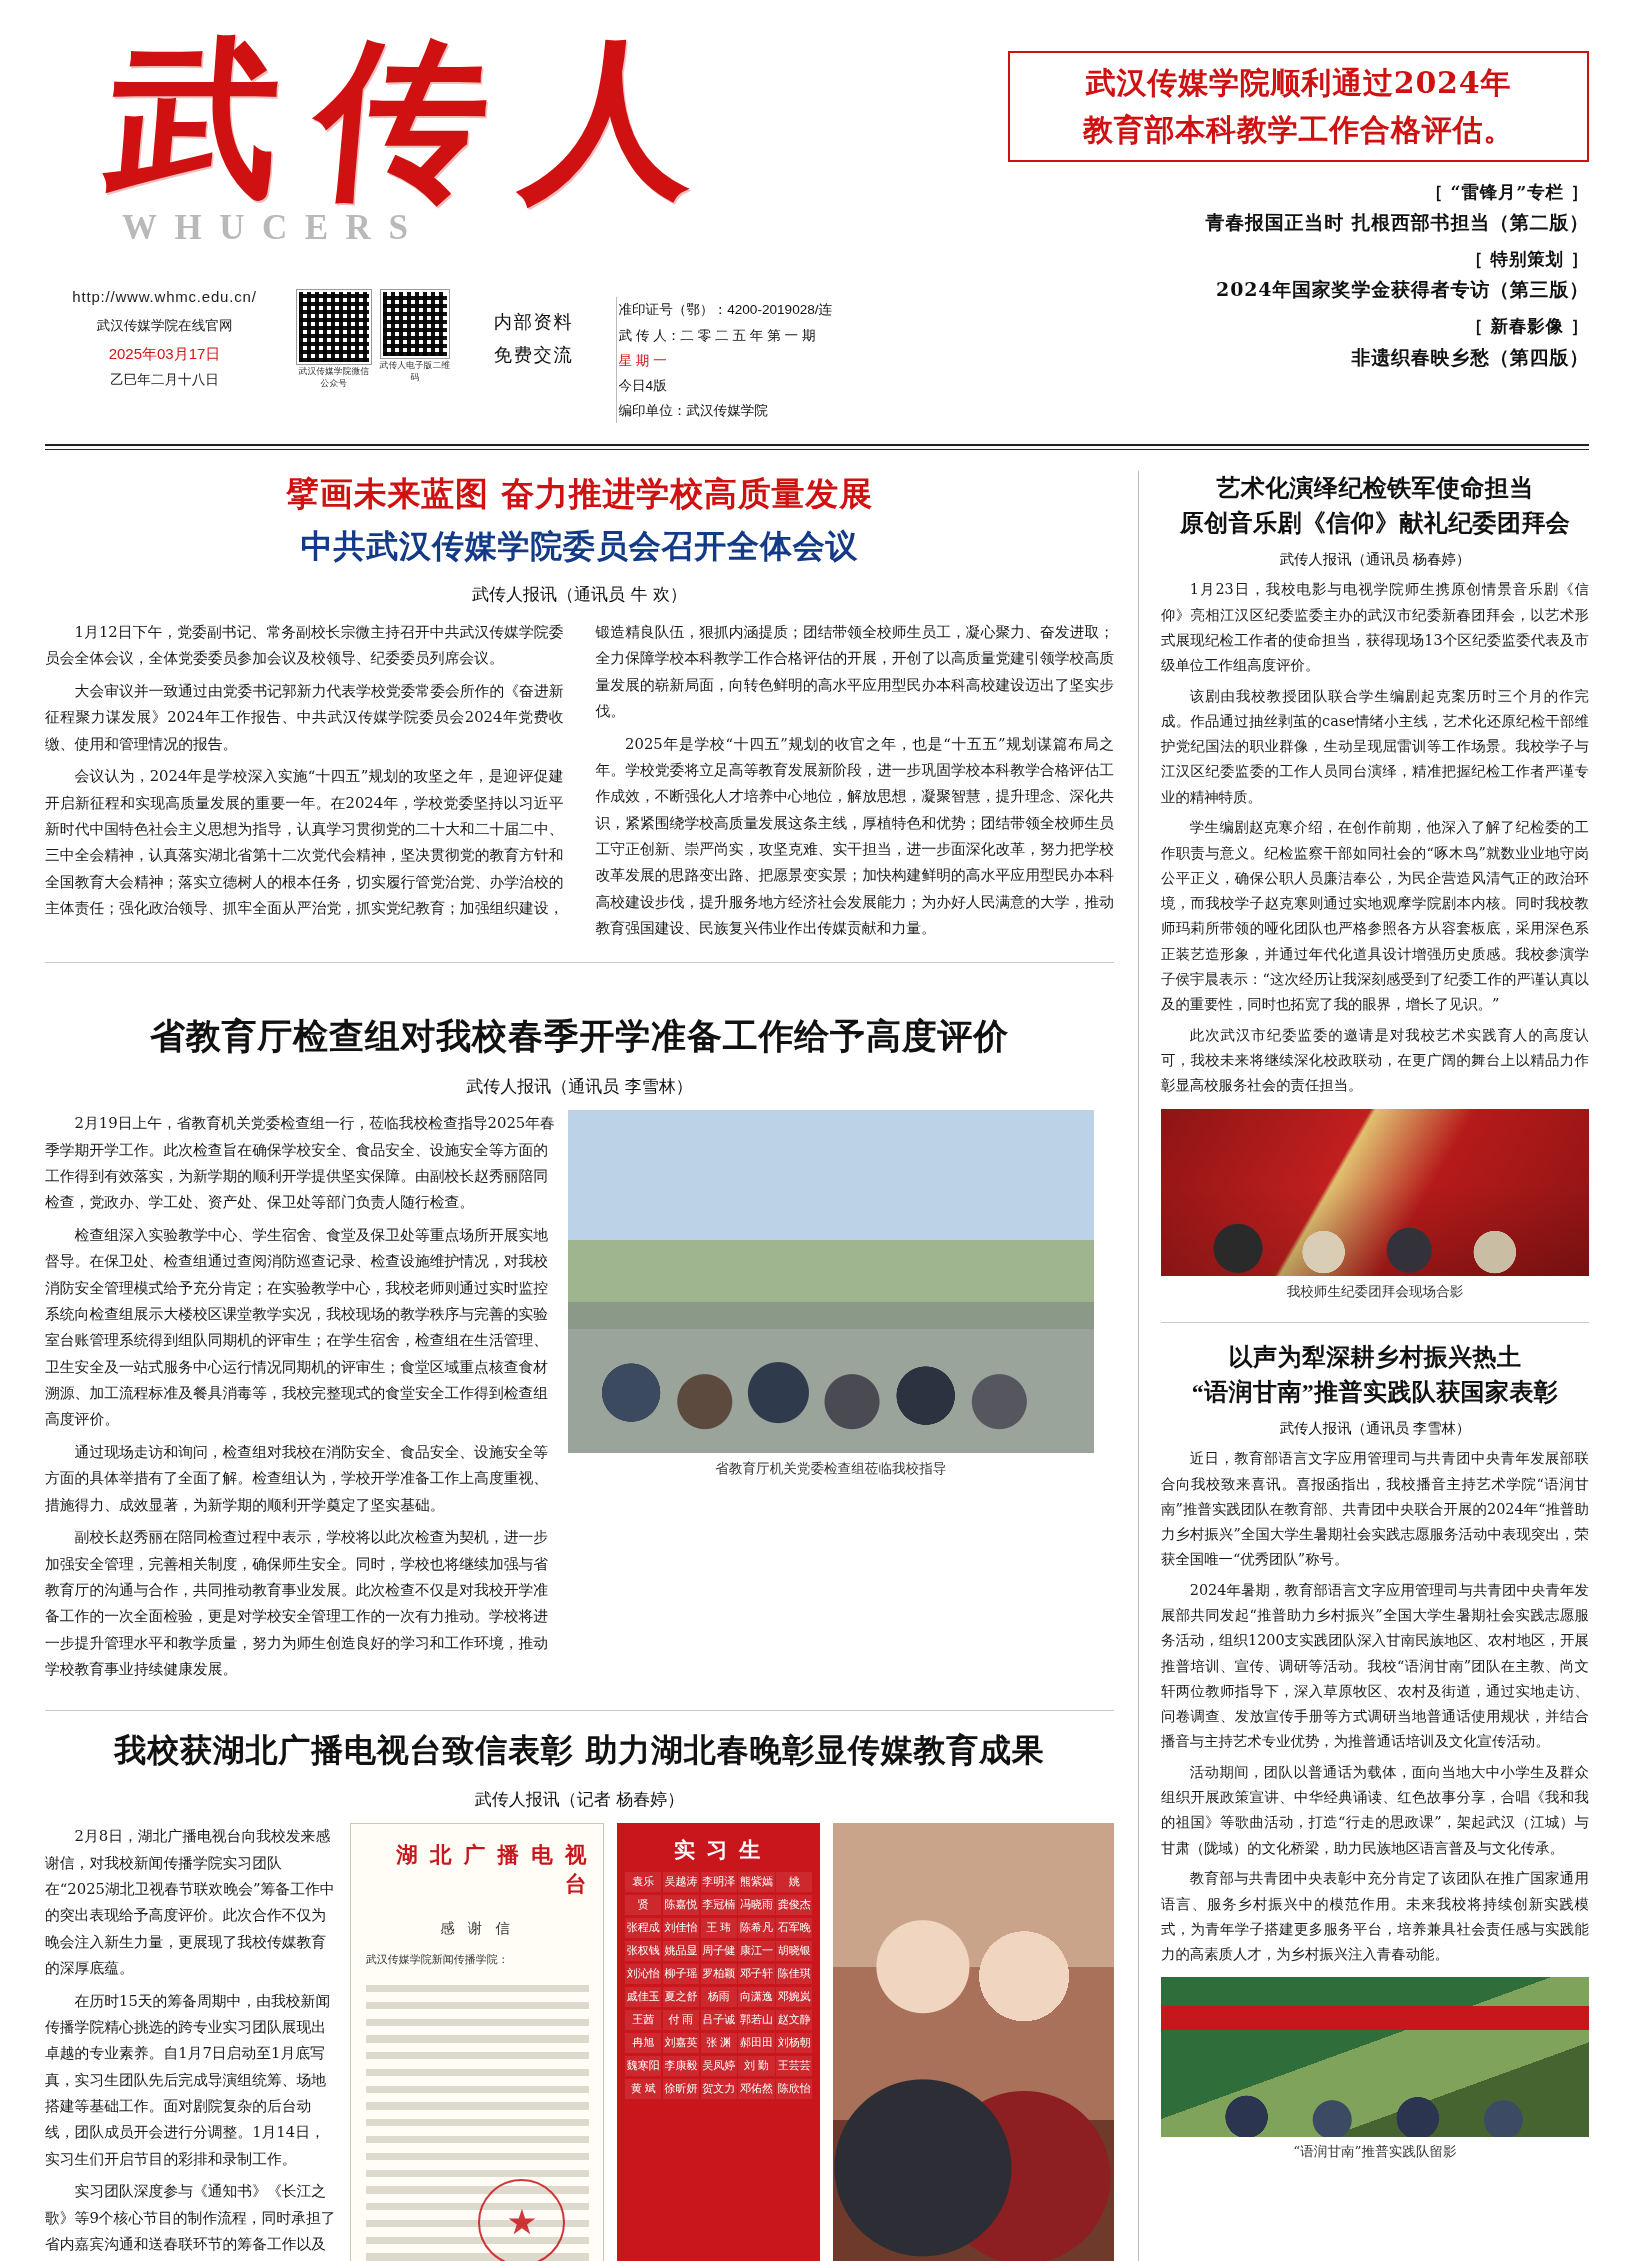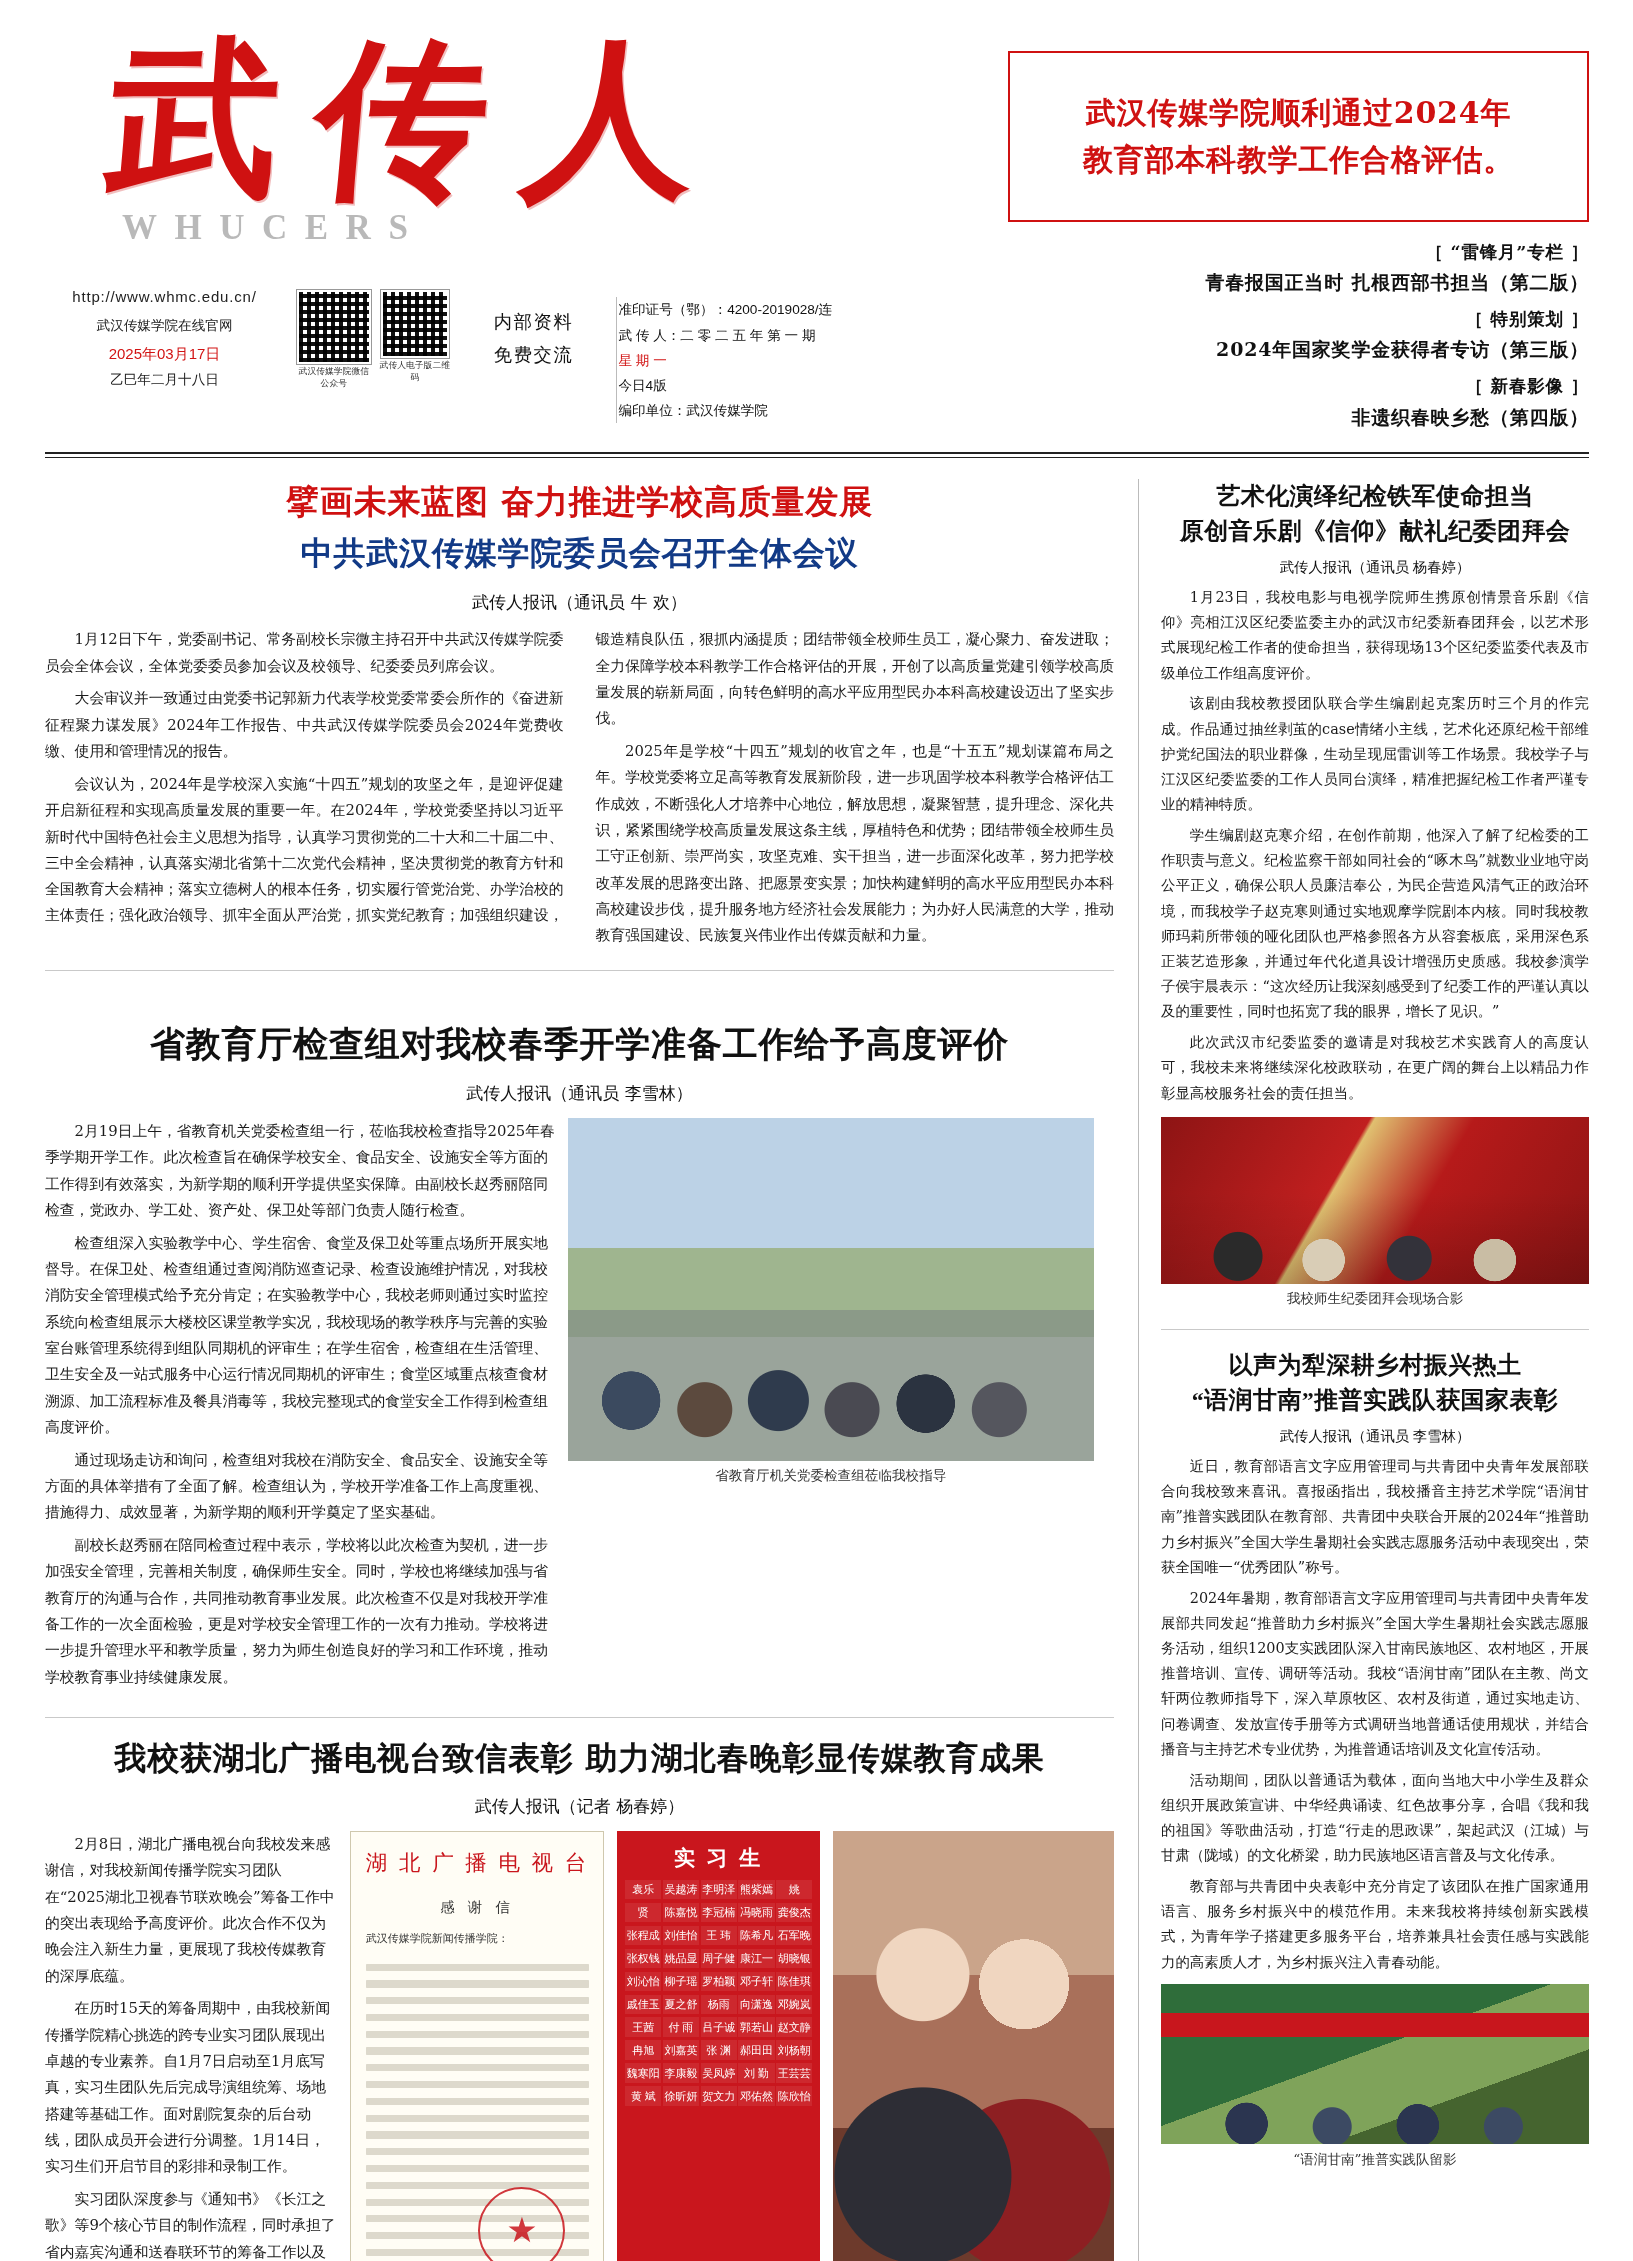--- a/index.html
+++ b/index.html
@@ -82,21 +82,21 @@
     font-size:13.6px;
     line-height:1.85;
     margin-top:12px;
     min-width:263px;
   }
   .mi-col4 .red{color:#d21414;}
 
   .mast-right{width:590px;}
   .headline-box{
     border:2.4px solid #cf1111;
-    padding:37px 21px;
+    padding:7px 21px;
     margin-top:19px;
     margin-left:9px;
   }
   .headline-box div{
     font-size:30px;
     font-weight:700;
     color:#cf1111;
     line-height:1.55;
     letter-spacing:0.8px;
     text-align:center;
@@ -219,21 +219,21 @@
       radial-gradient(circle at 60% 74%, #2b3550 0 21px, transparent 21.5px),
       radial-gradient(circle at 80% 76%, #3c4a63 0 19px, transparent 20px);
   }
 
   
   .ph-letter{
     width:335px;height:479px;background:#fffdf5;border:0.8px solid #cfc8ae;
     padding:11px 14.4px;box-sizing:border-box;position:relative;
   }
   .letter-head{
-    color:#c9161d;font-size:21.5px;font-weight:400;text-align:left;
+    color:#c9161d;font-size:21.5px;font-weight:700;text-align:right;
     letter-spacing:2.4px;font-family:"DejaVu Serif",serif;margin-top:4.8px;
   }
   .letter-sub{
     text-align:center;font-size:14.4px;color:#333;margin-top:21px;letter-spacing:4.8px;
   }
   .letter-lines{margin-top:17.5px;}
   .letter-lines div{
     height:7.2px;background:#ddd9cc;margin-bottom:9.6px;border-radius:0.8px;
   }
   .seal{

